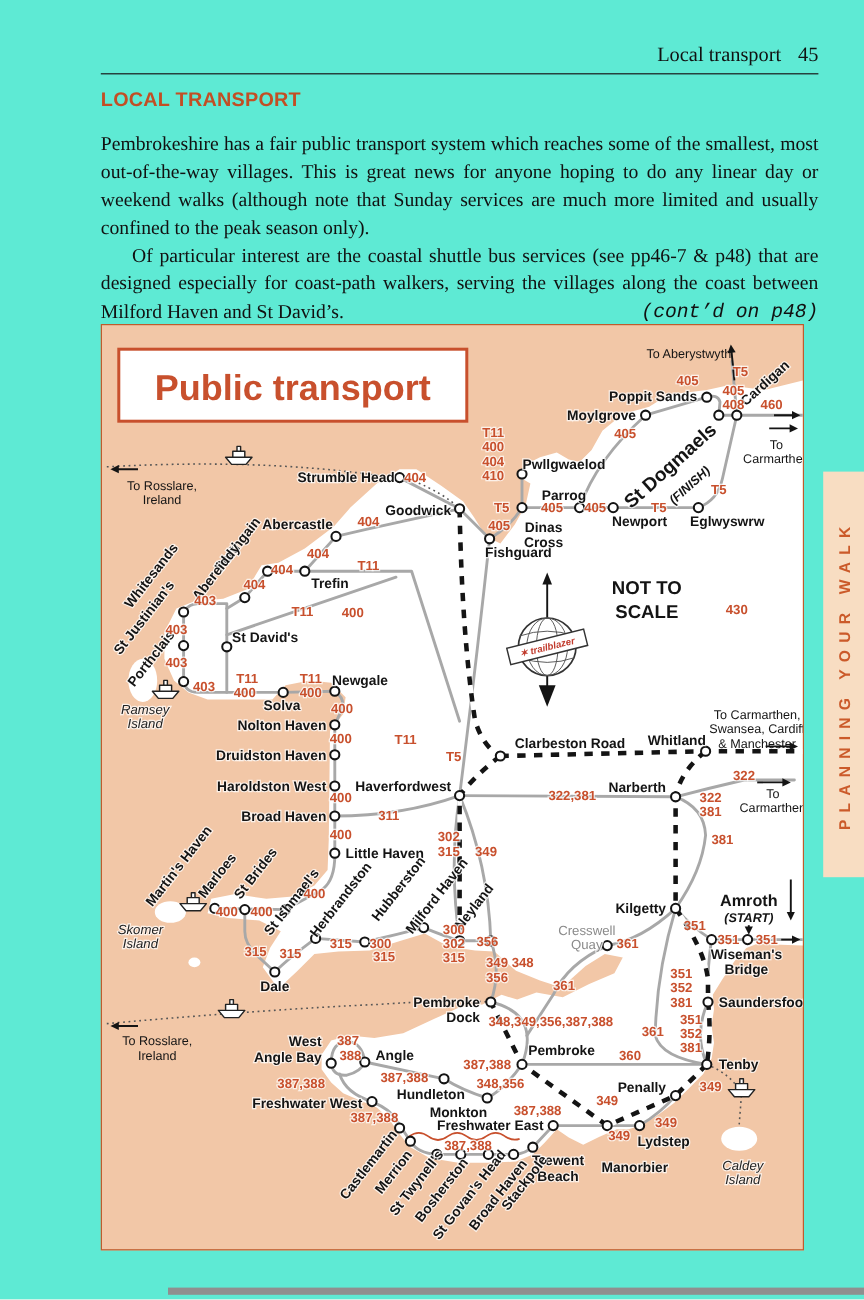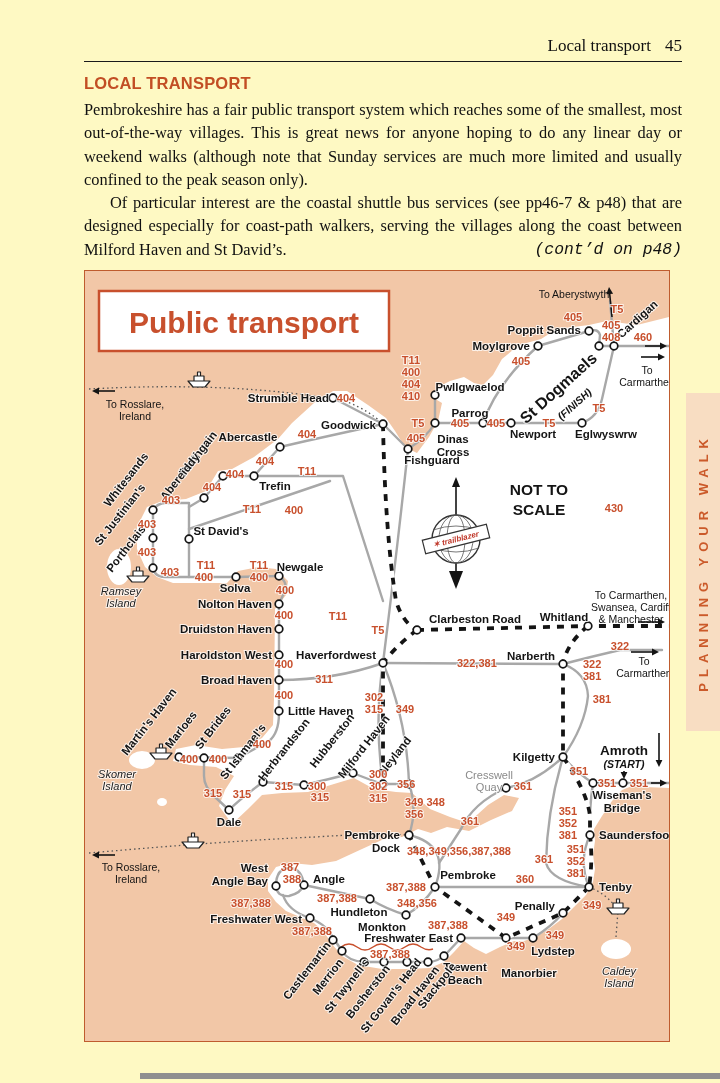--- a/index.html
+++ b/index.html
@@ -1,23 +1,23 @@
 <!DOCTYPE html>
 <html><head>
 <meta charset="utf-8">
 <style>
   html,body{margin:0;padding:0;background:#fff;}
-  .page{position:relative;width:720px;height:1083px;background:#fef9c3;overflow:hidden;
+  .page{position:relative;width:720px;height:1083px;background:#5eead4;overflow:hidden;
         font-family:"Liberation Serif",serif;color:#111;}
   .running-head{position:absolute;top:36px;right:38px;font-size:17px;}
   .running-head .pn{margin-left:14px;}
   .head-rule{position:absolute;top:61px;left:84px;width:598px;height:0;border-top:1.7px solid #1a1a1a;}
   .section-title{position:absolute;top:74px;left:84px;font-family:"Liberation Sans",sans-serif;
         font-weight:bold;font-size:16.5px;color:#c24e24;letter-spacing:.2px;}
-  .body-text{position:absolute;top:98px;left:84px;width:598px;font-size:16.4px;line-height:1.42;
+  .body-text{position:absolute;top:108px;left:84px;width:598px;font-size:16.4px;line-height:1.42;
         text-align:justify;}
   .body-text p{margin:0;}
   .body-text p.p2{text-indent:26px;}
   .contd{float:right;font-style:italic;font-family:Liberation Mono, monospace;}
   .map{position:absolute;left:84px;top:270px;width:584px;height:770px;background:#f2c7a7;
         border:1.7px solid #bf5c2e;box-sizing:content-box;}
   .map svg{position:absolute;left:0;top:0;}
   .side-tab{position:absolute;left:686px;top:393px;width:34px;height:338px;background:#f8ddc2;
         display:flex;align-items:center;justify-content:center;}
   .side-tab span{writing-mode:vertical-rl;transform:rotate(180deg);font-family:"Liberation Sans",sans-serif;

